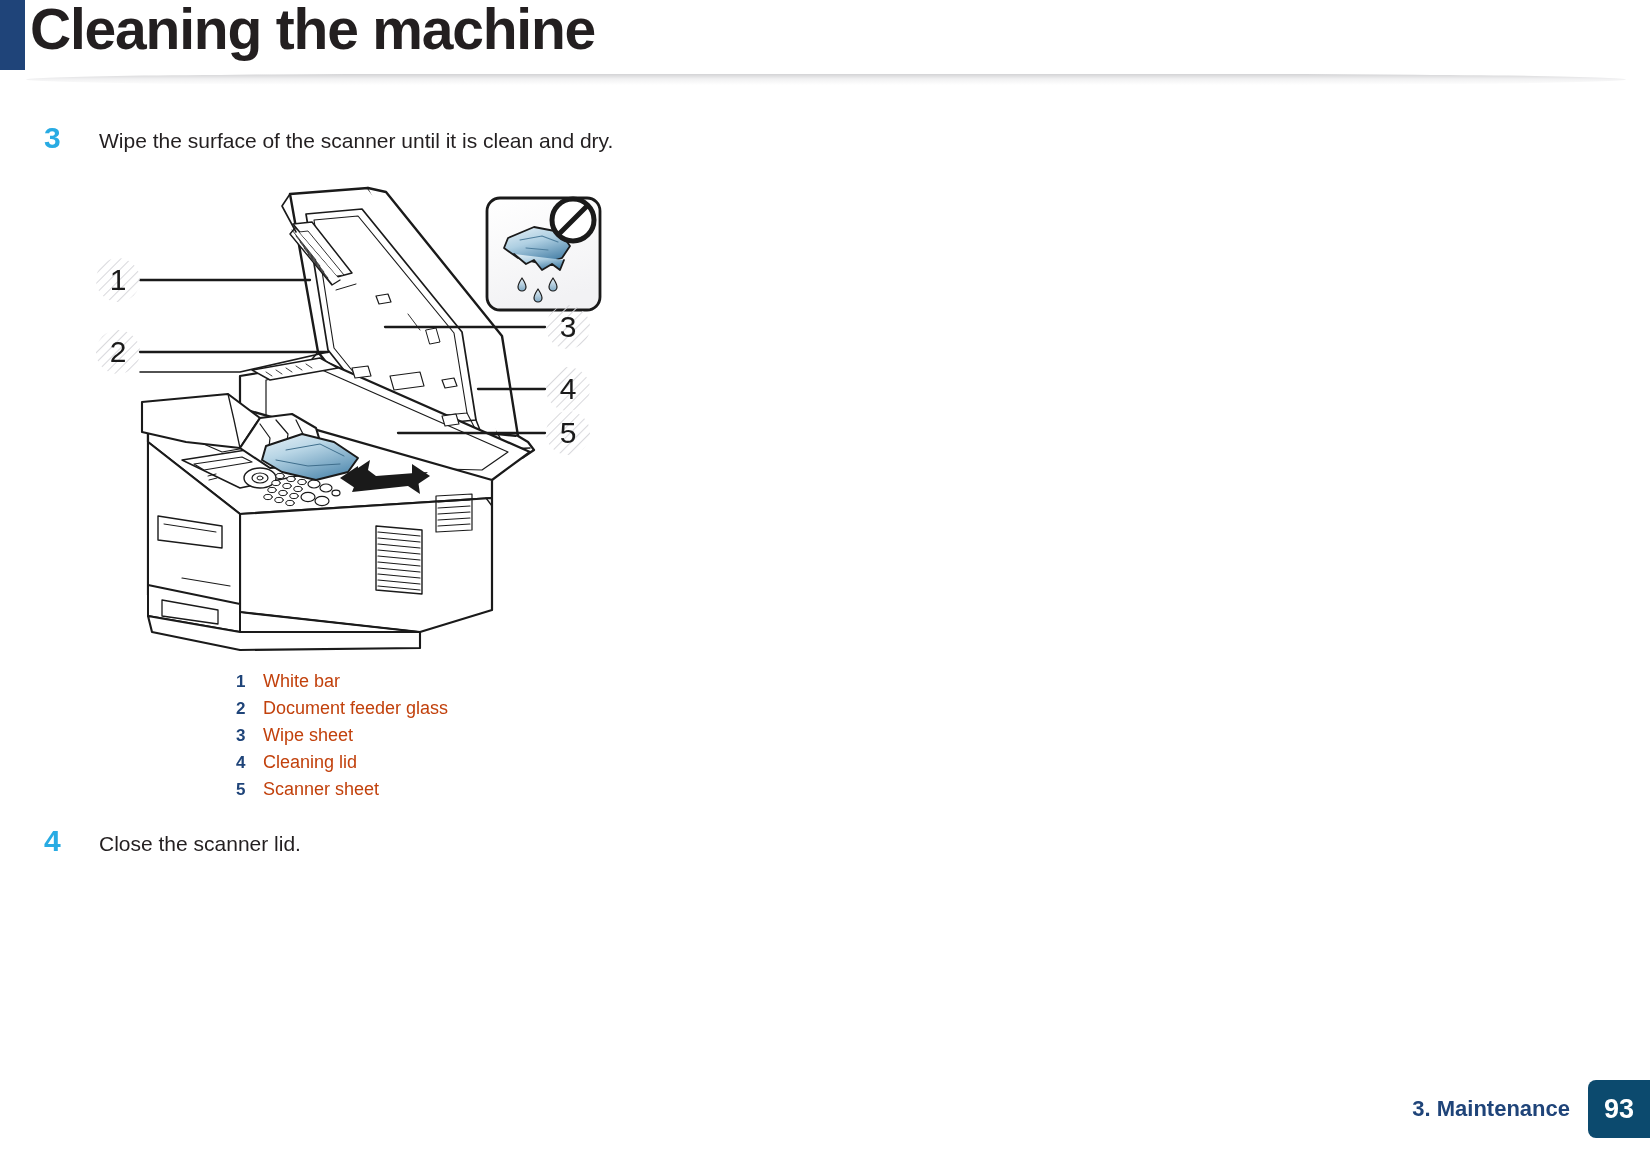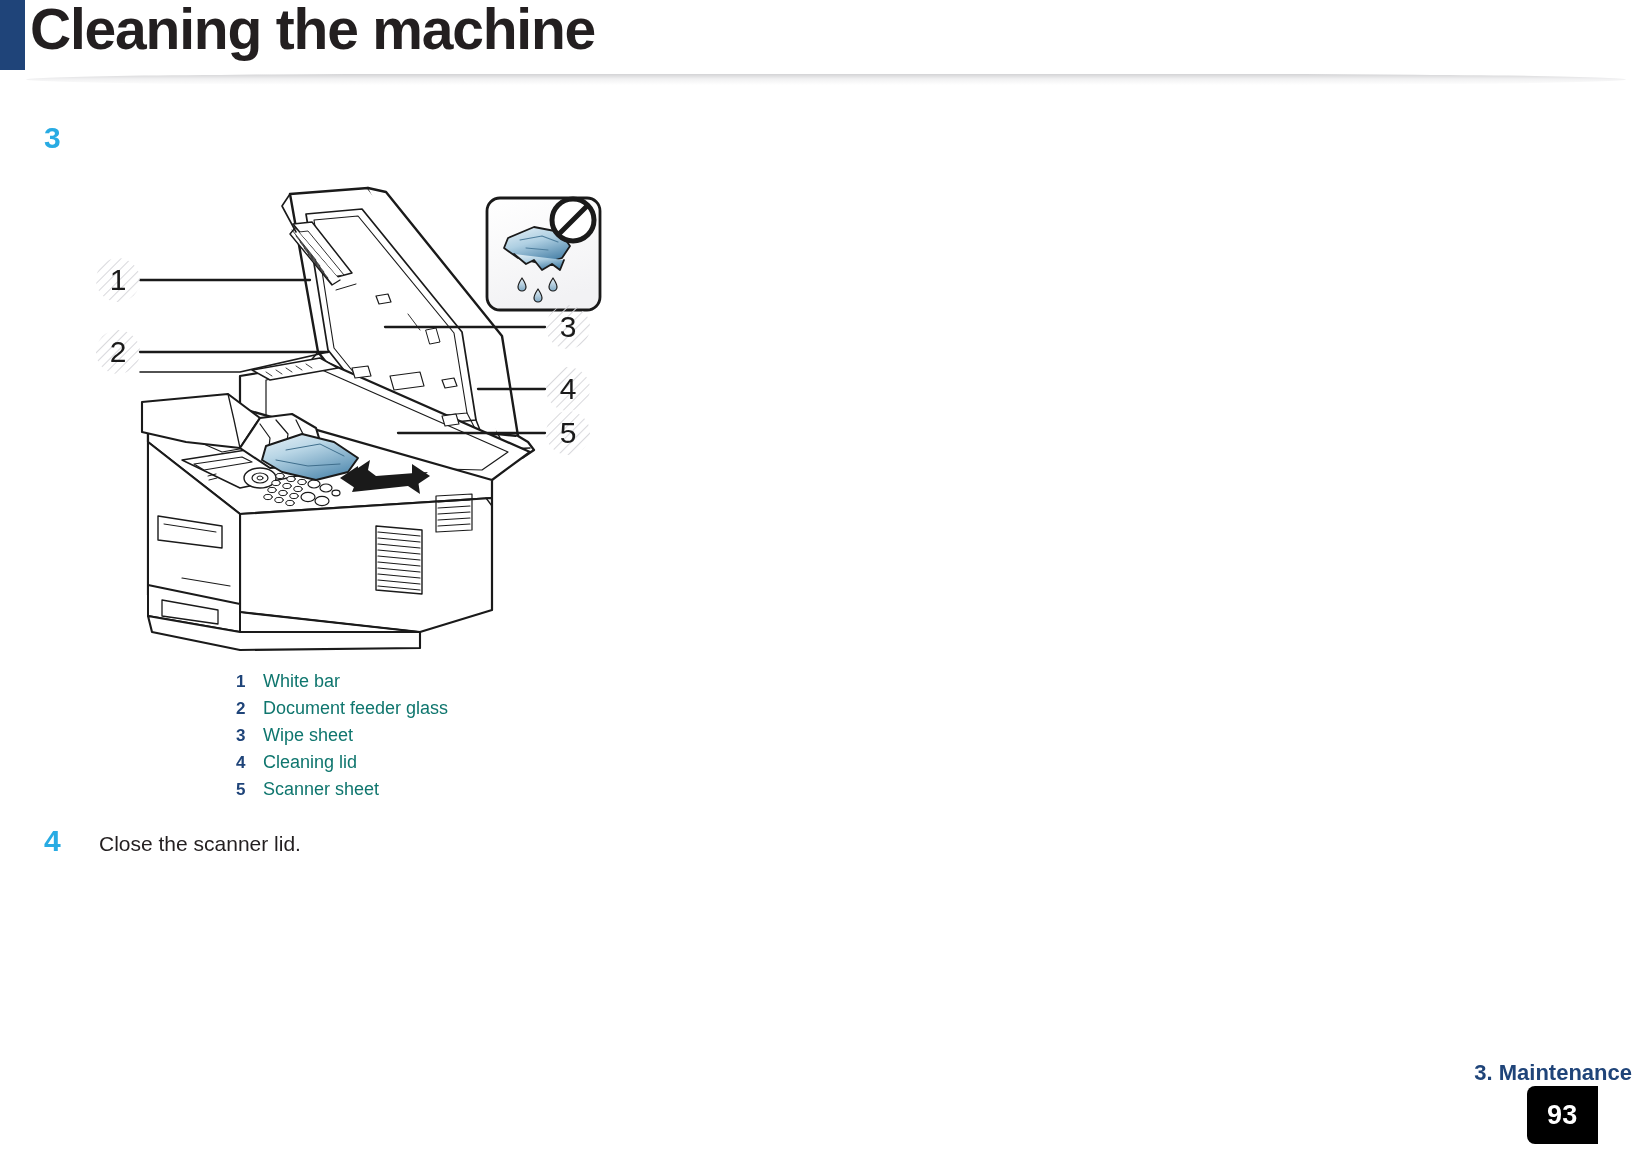--- a/index.html
+++ b/index.html
@@ -100,65 +100,65 @@
   }
   .legend-index {
     width: 27px;
     flex: none;
     font-size: 17px;
     font-weight: bold;
     color: #1f4479;
   }
   .legend-label {
     font-size: 18px;
-    color: #0f766e;
+    color: #c2410c;
     white-space: nowrap;
   }
 
   
   #page-footer {
     position: absolute;
     right: 0;
     bottom: 0;
     height: 98px;
     display: flex;
     align-items: center;
-    flex-direction: column;
   }
   #footer-section {
     font-size: 22px;
     font-weight: bold;
     color: #1f4479;
     margin-right: 18px;
     white-space: nowrap;
   }
   #footer-page-badge {
-    width: 71px;
+    width: 62px;
     height: 58px;
-    background: #000000;
+    background: #0c4a6e;
     border-radius: 8px 0 0 8px;
     color: #ffffff;
     font-size: 27px;
     font-weight: bold;
     display: flex;
     align-items: center;
     justify-content: center;
   }
 </style>
 </head>
 <body>
 
 <div id="page-header">
   <div id="header-accent-bar"></div>
   <div id="page-title">Cleaning the machine</div>
   <div id="header-divider"></div>
 </div>
 
 <div class="step-row" id="step-3-row">
   <span class="step-number">3</span>
+  <span class="step-text">Wipe the surface of the scanner until it is clean and dry.</span>
 </div>
 
 <div id="figure-block">
 <svg id="figure-svg" width="520" height="480" viewBox="0 0 520 480" xmlns="http://www.w3.org/2000/svg">
   <defs>
 
     <pattern id="hatch" width="7" height="7" patternTransform="rotate(45)" patternUnits="userSpaceOnUse">
       <line x1="0" y1="0" x2="0" y2="7" stroke="#d8d8dc" stroke-width="2.1"></line>
     </pattern>
     <linearGradient id="clothGrad" x1="0" y1="0" x2="0.6" y2="1">

